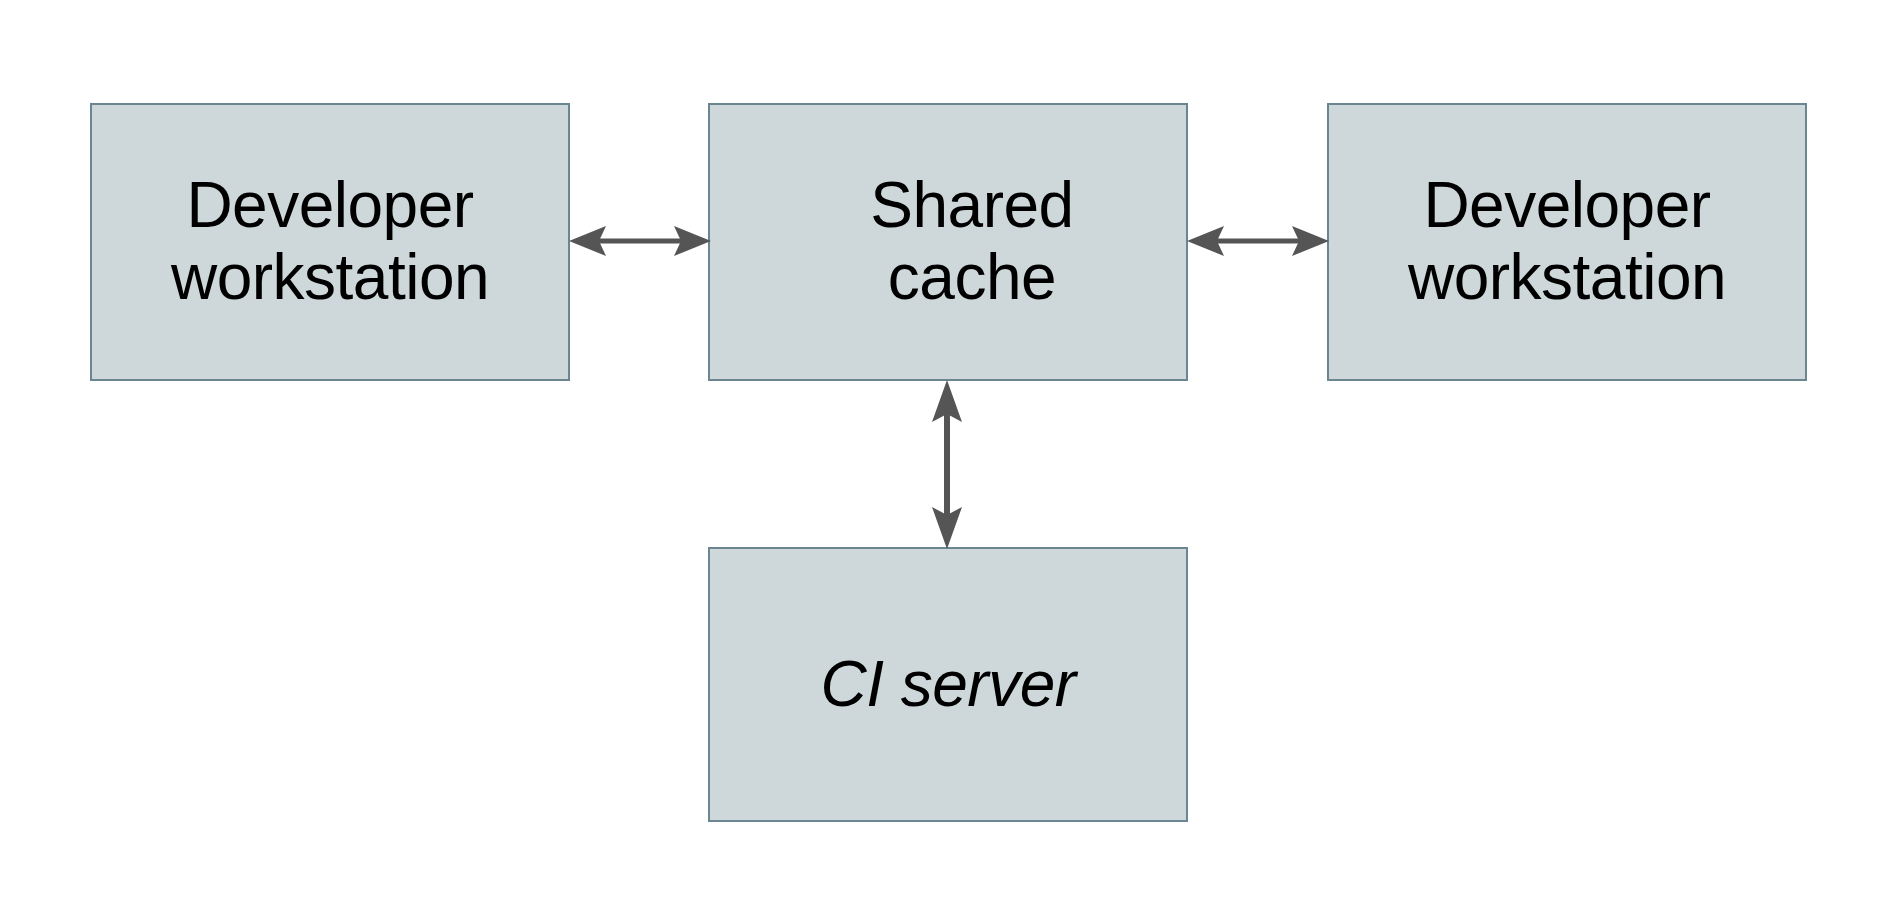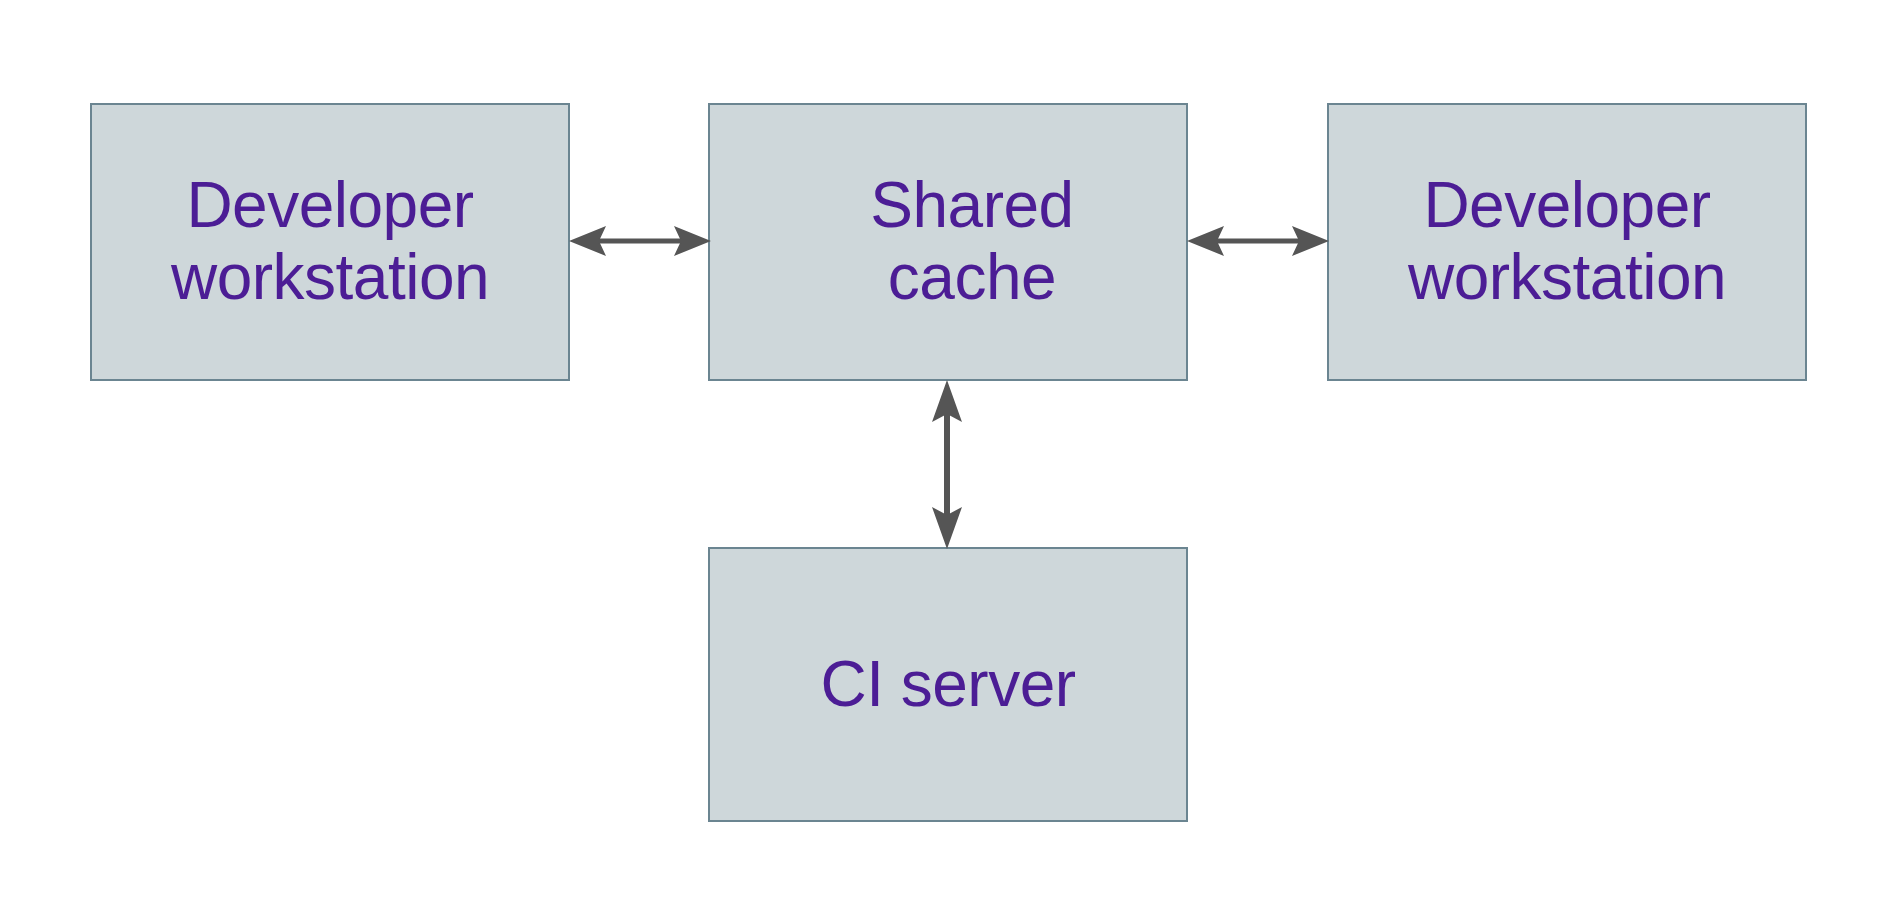--- a/index.html
+++ b/index.html
@@ -21,36 +21,36 @@
     position: absolute;
     box-sizing: border-box;
     background: #ced7da;
     border: 2px solid #6b8591;
     display: flex;
     align-items: center;
     justify-content: center;
     text-align: center;
   }
   .node-label {
-    color: #4c1d95;
+    color: #000000;
     font-family: "Liberation Sans", sans-serif;
     font-weight: 400;
     line-height: 1.12;
     white-space: pre-line;
     letter-spacing: -0.5px;
   }
   #node-dev-left  { left: 90px;   top: 103px; width: 480px; height: 278px; }
   #node-cache     { left: 708px;  top: 103px; width: 480px; height: 278px; padding-left: 48px; }
   #node-dev-right { left: 1327px; top: 103px; width: 480px; height: 278px; }
   #node-ci        { left: 708px;  top: 547px; width: 480px; height: 275px; }
 
   #node-dev-left .node-label  { font-size: 64px; width: 530px; }
   #node-cache .node-label     { font-size: 64px; width: 440px; }
   #node-dev-right .node-label { font-size: 64px; width: 530px; }
-  #node-ci .node-label        { font-size: 64px; width: 440px; }
+  #node-ci .node-label        { font-size: 64px; width: 440px; font-style: italic; }
 
   .edge {
     position: absolute;
     overflow: visible;
   }
   #edge-left-cache  { left: 566px;  top: 216px; width: 148px; height: 50px; }
   #edge-cache-right { left: 1184px; top: 216px; width: 148px; height: 50px; }
   #edge-cache-ci    { left: 922px;  top: 377px; width: 50px;  height: 175px; }
 </style>
 </head>

